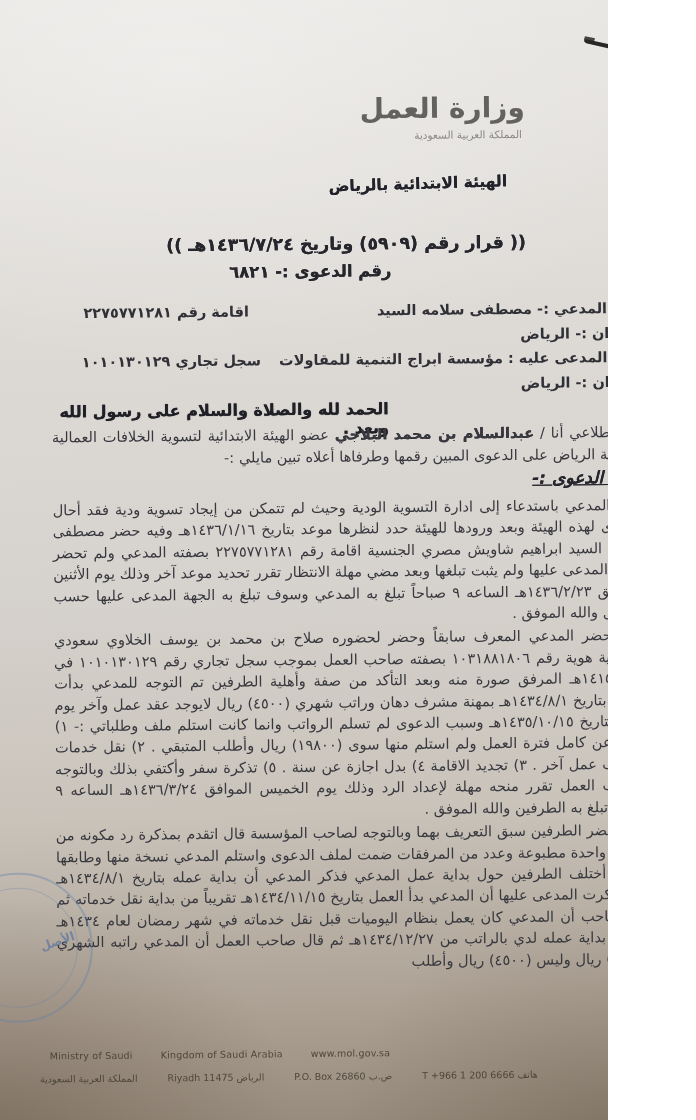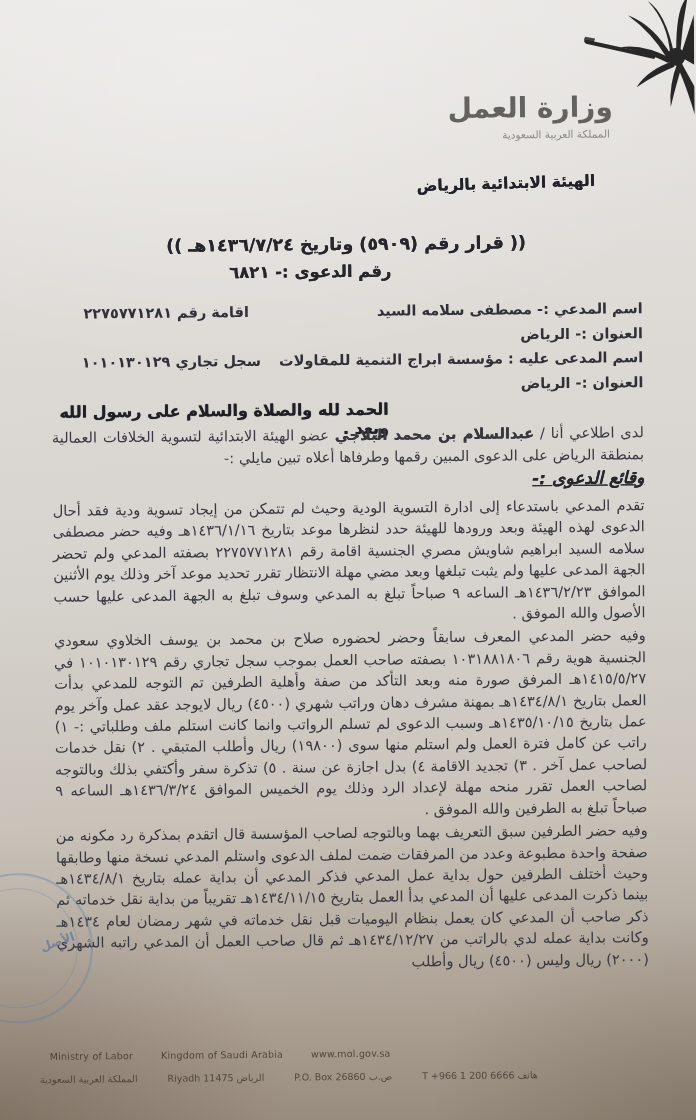--- a/index.html
+++ b/index.html
@@ -1,18 +1,18 @@
 <!DOCTYPE html>
 <html lang="ar"><head>
 <meta charset="utf-8">
 <style>
   html,body{margin:0;padding:0;}
   .page{
     position:relative;
-    width:696px;height:1120px;
+    width:608px;height:1120px;
     overflow:hidden;
     font-family:"DejaVu Sans",sans-serif;
     background:
       radial-gradient(900px 500px at 30% 6%, rgba(255,255,255,.30), rgba(255,255,255,0) 60%),
       radial-gradient(420px 320px at 0% 100%, rgba(62,46,30,.28), rgba(62,46,30,0) 70%),
       radial-gradient(380px 300px at 100% 100%, rgba(62,50,34,.22), rgba(62,50,34,0) 70%),
       linear-gradient(178deg,#e9e7e4 0%,#dedbd7 28%,#d6d2cd 52%,#c9c3ba 72%,#ab9f92 90%,#968a7c 100%);
   }
   .tilt{position:absolute;inset:0;transform:rotate(-0.55deg);transform-origin:50% 40%;}
   .abs{position:absolute;}
@@ -112,21 +112,21 @@
       <p>وفيه حضر المدعي المعرف سابقاً وحضر لحضوره صلاح بن محمد بن يوسف الخلاوي سعودي الجنسية هوية رقم ١٠٣١٨٨١٨٠٦ بصفته صاحب العمل بموجب سجل تجاري رقم ١٠١٠١٣٠١٢٩ في ١٤١٥/٥/٢٧هـ المرفق صورة منه وبعد التأكد من صفة وأهلية الطرفين تم التوجه للمدعي بدأت العمل بتاريخ ١٤٣٤/٨/١هـ بمهنة مشرف دهان وراتب شهري (٤٥٠٠) ريال لايوجد عقد عمل وآخر يوم عمل بتاريخ ١٤٣٥/١٠/١٥هـ وسبب الدعوى لم تسلم الرواتب وانما كانت استلم ملف وطلباتي :- ١) راتب عن كامل فترة العمل ولم استلم منها سوى (١٩٨٠٠) ريال وأطلب المتبقي . ٢) نقل خدمات لصاحب عمل آخر . ٣) تجديد الاقامة ٤) بدل اجازة عن سنة . ٥) تذكرة سفر وأكتفي بذلك وبالتوجه لصاحب العمل تقرر منحه مهلة لإعداد الرد وذلك يوم الخميس الموافق ١٤٣٦/٣/٢٤هـ الساعه ٩ صباحاً تبلغ به الطرفين والله الموفق .</p>
       <p>وفيه حضر الطرفين سبق التعريف بهما وبالتوجه لصاحب المؤسسة قال اتقدم بمذكرة رد مكونه من صفحة واحدة مطبوعة وعدد من المرفقات ضمت لملف الدعوى واستلم المدعي نسخة منها وطابقها وحيث أختلف الطرفين حول بداية عمل المدعي فذكر المدعي أن بداية عمله بتاريخ ١٤٣٤/٨/١هـ بينما ذكرت المدعى عليها أن المدعي بدأ العمل بتاريخ ١٤٣٤/١١/١٥هـ تقريباً من بداية نقل خدماته ثم ذكر صاحب أن المدعي كان يعمل بنظام اليوميات قبل نقل خدماته في شهر رمضان لعام ١٤٣٤هـ وكانت بداية عمله لدي بالراتب من ١٤٣٤/١٢/٢٧هـ ثم قال صاحب العمل أن المدعي راتبه الشهري (٢٠٠٠) ريال وليس (٤٥٠٠) ريال وأطلب</p>
     </div>
 
     <div class="abs stamp">
       <div class="stamp-inner"></div>
       <div class="stamp-text">الأصل</div>
     </div>
 
     <div class="abs footer1">
-      <span class="seg">Ministry of Labor</span>
+      <span class="seg">Ministry of Saudi</span>
       <span class="seg">Kingdom of Saudi Arabia</span>
       <span class="seg">www.mol.gov.sa</span>
     </div>
     <div class="abs footer2">
       <span class="seg" dir="rtl">المملكة العربية السعودية</span>
       <span class="seg">Riyadh 11475 الرياض</span>
       <span class="seg">P.O. Box 26860 ص.ب</span>
       <span class="seg">T +966 1 200 6666 هاتف</span>
     </div>
 

